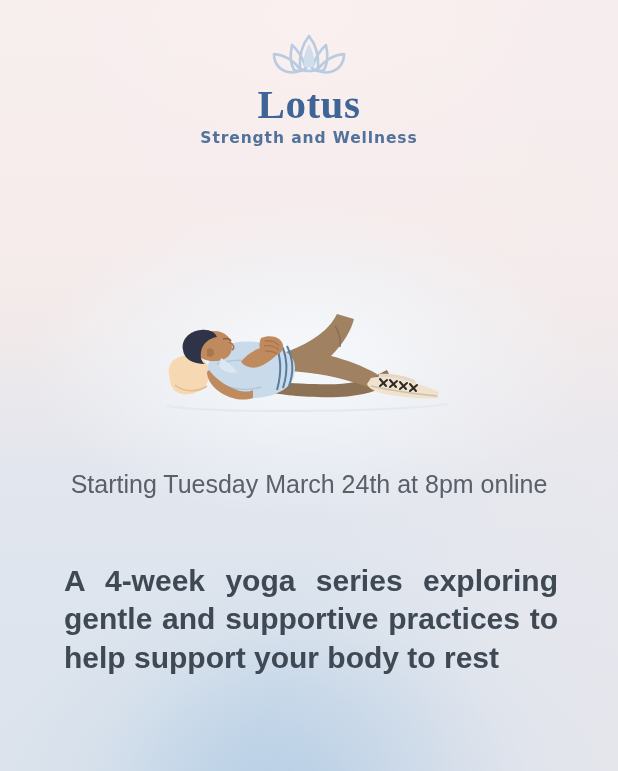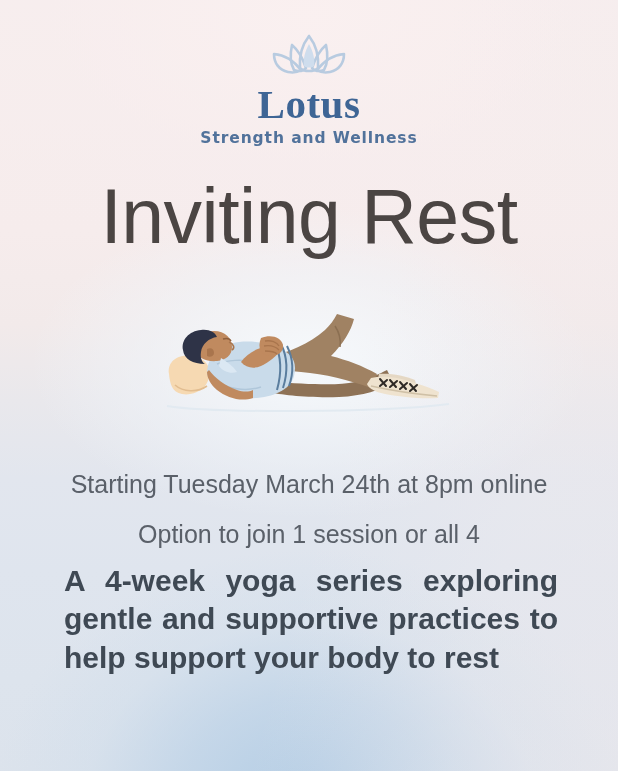--- a/index.html
+++ b/index.html
@@ -182,21 +182,20 @@
           <path d="M65 15 C67 24 67 33 63 40 C58 42 53 41 51 38 C54 29 59 20 65 15 Z"></path>
           <path d="M13 24 C13 33 18 40 27 42 C32 43 37 42 40 40 C33 31 24 25 13 24 Z"></path>
           <path d="M83 24 C83 33 78 40 69 42 C64 43 59 42 56 40 C63 31 72 25 83 24 Z"></path>
         </g>
         <path d="M48 14 C44 21 42 29 43 36 C45 38 51 38 53 36 C54 29 52 21 48 14 Z" fill="#cfdded"></path>
       </svg>
       <p class="brand-name">Lotus</p>
       <p class="brand-tagline">Strength and Wellness</p>
     </div>
 
-    <h1 class="headline">Inviting Rest</h1>
 
     <div class="illustration">
       <svg viewBox="0 0 320 130" aria-hidden="true">
 
         <path d="M18 106 C60 113 230 113 300 104" fill="none" stroke="#e2eaf1" stroke-width="2"></path>
 
         <path d="M20 74 C18 62 28 54 42 56 C56 57 62 66 60 77 C58 90 44 96 33 94 C23 92 21 84 20 74 Z" fill="#f6d9b2"></path>
         <path d="M26 85 C34 92 48 93 58 86" fill="none" stroke="#e2bd90" stroke-width="1.6"></path>
 
         <path d="M122 82 C160 84 188 86 206 82 C220 79 230 74 238 70 L244 82 C232 90 214 96 190 97 C160 98 132 95 120 92 Z" fill="#8e7256"></path>
@@ -249,19 +248,18 @@
         <g stroke="#a9754d" stroke-width="1.3" fill="none">
           <path d="M116 41 C122 40 128 42 130 46"></path>
           <path d="M115 46 C121 45 127 47 130 50"></path>
           <path d="M116 51 C121 51 126 52 128 54"></path>
         </g>
       </svg>
     </div>
 
     <div class="schedule">
       <div>Starting Tuesday March 24th at 8pm online</div>
-      <div>Option to join 1 session or all 4</div>
     </div>
 
     <p class="description">A 4-week yoga series exploring gentle and supportive practices to help support your body to rest</p>
 
   </div>
 </div>
 
 </body></html>

